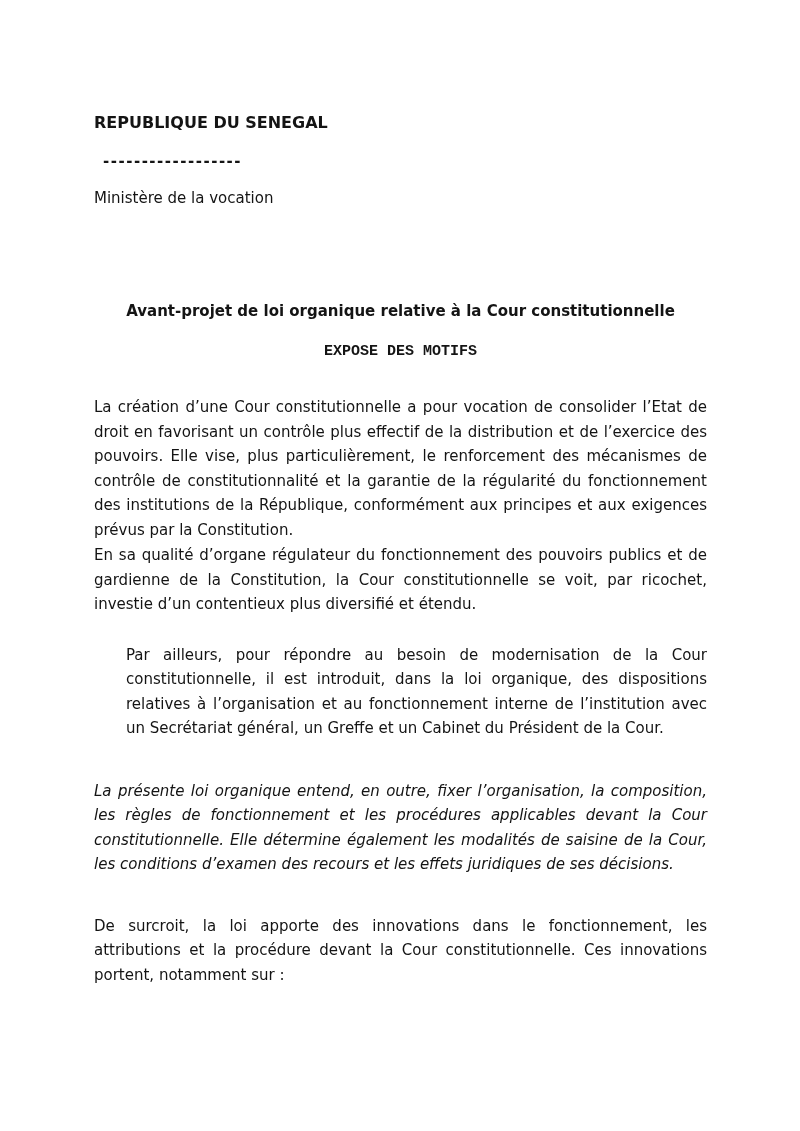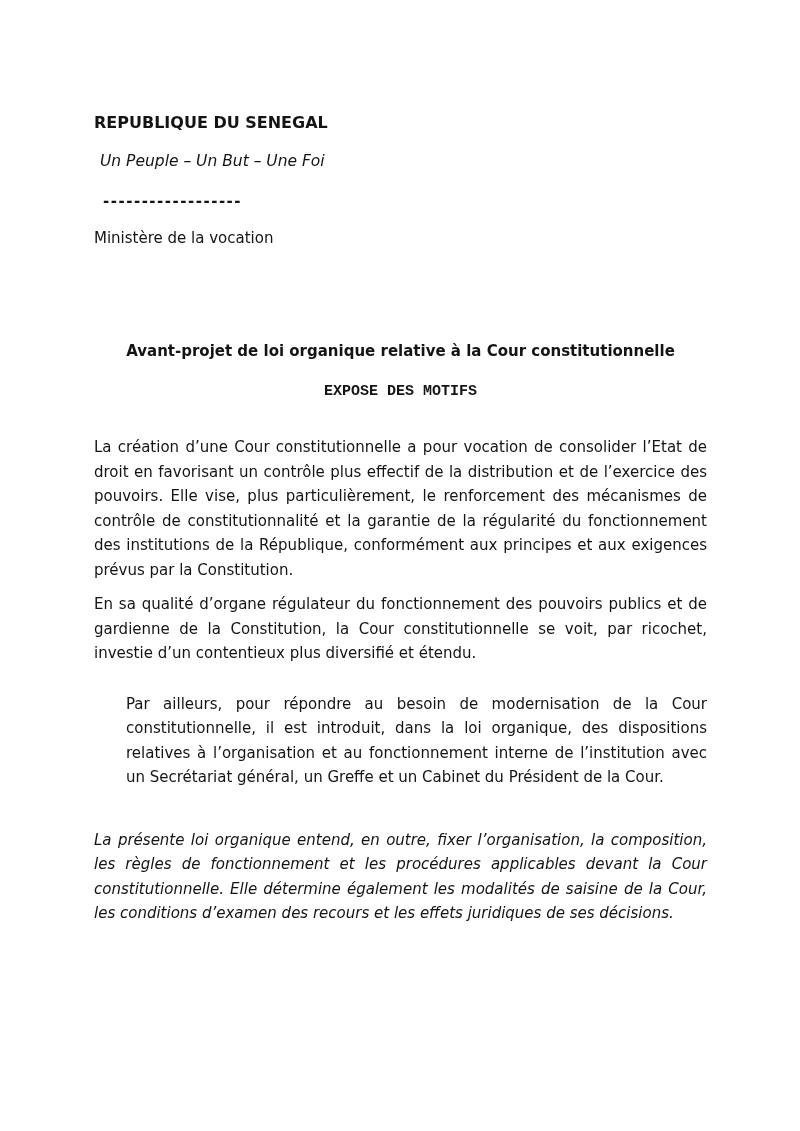--- a/index.html
+++ b/index.html
@@ -63,40 +63,40 @@
   }
   .doc-body {
     margin-top: 31px;
   }
   .para {
     font-size: 15px;
     line-height: 24.5px;
     text-align: justify;
     margin: 0;
   }
-  .p1 { margin-bottom: 10px; }
+  .p1 { margin-bottom: 1px; }
   .p2 { margin-bottom: 26px; }
   .p3 { margin-bottom: 38px; margin-left: 32px; }
   .p4 { margin-bottom: 37px; font-style: italic; }
 </style>
 </head>
 <body>
 
 <div class="page">
   <div class="doc-header">
     <p class="country">REPUBLIQUE DU SENEGAL</p>
-    <p class="motto">Un Peuple – Un But – Une Foi</p>
     <p class="separator">------------------</p>
     <p class="ministry">Ministère de la vocation</p>
   </div>
 
   <div class="doc-title-block">
     <p class="doc-title">Avant-projet de loi organique relative à la Cour constitutionnelle</p>
     <p class="doc-subtitle">EXPOSE DES MOTIFS</p>
   </div>
 
   <div class="doc-body">
     <p class="para p1">La création d’une Cour constitutionnelle a pour vocation de consolider l’Etat de droit en favorisant un contrôle plus effectif de la distribution et de l’exercice des pouvoirs. Elle vise, plus particulièrement, le renforcement des mécanismes de contrôle de constitutionnalité et la garantie de la régularité du fonctionnement des institutions de la République, conformément aux principes et aux exigences prévus par la Constitution.</p>
     <p class="para p2">En sa qualité d’organe régulateur du fonctionnement des pouvoirs publics et de gardienne de la Constitution, la Cour constitutionnelle se voit, par ricochet, investie d’un contentieux plus diversifié et étendu.</p>
     <p class="para p3">Par ailleurs, pour répondre au besoin de modernisation de la Cour constitutionnelle, il est introduit, dans la loi organique, des dispositions relatives à l’organisation et au fonctionnement interne de l’institution avec un Secrétariat général, un Greffe et un Cabinet du Président de la Cour.</p>
     <p class="para p4">La présente loi organique entend, en outre, fixer l’organisation, la composition, les règles de fonctionnement et les procédures applicables devant la Cour constitutionnelle. Elle détermine également les modalités de saisine de la Cour, les conditions d’examen des recours et les effets juridiques de ses décisions.</p>
+    <p class="para p5">De surcroit, la loi apporte des innovations dans le fonctionnement, les attributions et la procédure devant la Cour constitutionnelle. Ces innovations portent, notamment sur :</p>
   </div>
 </div>
 
 </body></html>

